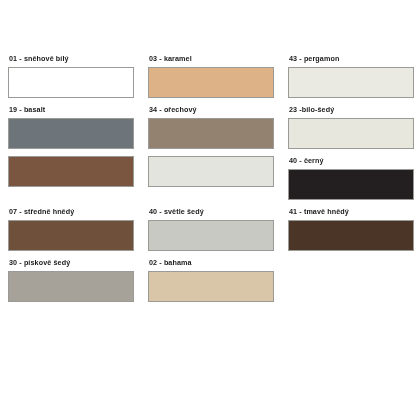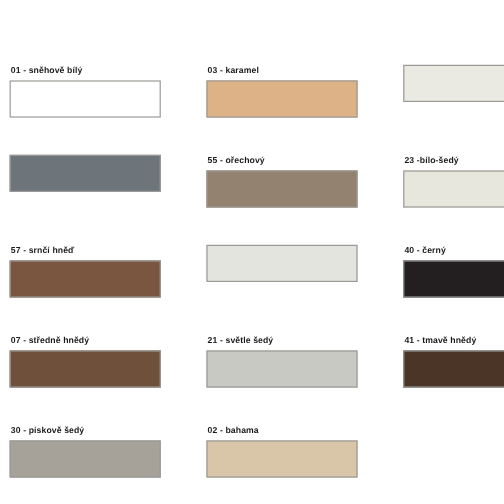--- a/index.html
+++ b/index.html
@@ -21,21 +21,20 @@
     box-sizing: border-box;
     padding: 54px 0 0 0;
   }
   .swatch-grid {
     display: grid;
     grid-template-columns: 140px 140px 140px;
     column-gap: 0;
     row-gap: 0;
     padding-left: 8px;
     box-sizing: border-box;
-    gap: 24px;
   }
   .swatch-cell {
     height: 51px;
     box-sizing: border-box;
     padding-right: 12px;
   }
   .swatch-cell.empty {
     visibility: hidden;
   }
   .swatch-label {
@@ -61,50 +60,51 @@
   <div class="swatch-grid">
       <div class="swatch-cell">
         <div class="swatch-label">01 - sněhově bílý</div>
         <div class="swatch-chip" style="background: rgb(255, 255, 255); border-color: rgb(154, 154, 150);"></div>
       </div>
       <div class="swatch-cell">
         <div class="swatch-label">03 - karamel</div>
         <div class="swatch-chip" style="background: rgb(221, 178, 135); border-color: rgb(154, 154, 150);"></div>
       </div>
       <div class="swatch-cell">
+        <div class="swatch-label">43 - pergamon</div>
         <div class="swatch-chip" style="background: rgb(234, 234, 226); border-color: rgb(154, 154, 150);"></div>
       </div>
       <div class="swatch-cell">
+        <div class="swatch-label">19 - basalt</div>
         <div class="swatch-chip" style="background: rgb(109, 117, 122); border-color: rgb(154, 154, 150);"></div>
       </div>
       <div class="swatch-cell">
-        <div class="swatch-label">55 - ořechový</div>
+        <div class="swatch-label">34 - ořechový</div>
         <div class="swatch-chip" style="background: rgb(147, 130, 111); border-color: rgb(154, 154, 150);"></div>
       </div>
       <div class="swatch-cell">
         <div class="swatch-label">23 -bílo-šedý</div>
         <div class="swatch-chip" style="background: rgb(232, 231, 222); border-color: rgb(154, 154, 150);"></div>
       </div>
       <div class="swatch-cell">
-        <div class="swatch-label">57 - srnčí hněď</div>
         <div class="swatch-chip" style="background: rgb(122, 85, 64); border-color: rgb(154, 154, 150);"></div>
       </div>
       <div class="swatch-cell">
         <div class="swatch-chip" style="background: rgb(228, 228, 222); border-color: rgb(154, 154, 150);"></div>
       </div>
       <div class="swatch-cell">
         <div class="swatch-label">40 - černý</div>
         <div class="swatch-chip" style="background: rgb(35, 31, 32); border-color: rgb(154, 154, 150);"></div>
       </div>
       <div class="swatch-cell">
         <div class="swatch-label">07 - středně hnědý</div>
         <div class="swatch-chip" style="background: rgb(111, 80, 59); border-color: rgb(154, 154, 150);"></div>
       </div>
       <div class="swatch-cell">
-        <div class="swatch-label">21 - světle šedý</div>
+        <div class="swatch-label">40 - světle šedý</div>
         <div class="swatch-chip" style="background: rgb(201, 201, 195); border-color: rgb(154, 154, 150);"></div>
       </div>
       <div class="swatch-cell">
         <div class="swatch-label">41 - tmavě hnědý</div>
         <div class="swatch-chip" style="background: rgb(74, 53, 38); border-color: rgb(154, 154, 150);"></div>
       </div>
       <div class="swatch-cell">
         <div class="swatch-label">30 - pískově šedý</div>
         <div class="swatch-chip" style="background: rgb(166, 161, 153); border-color: rgb(154, 154, 150);"></div>
       </div>

